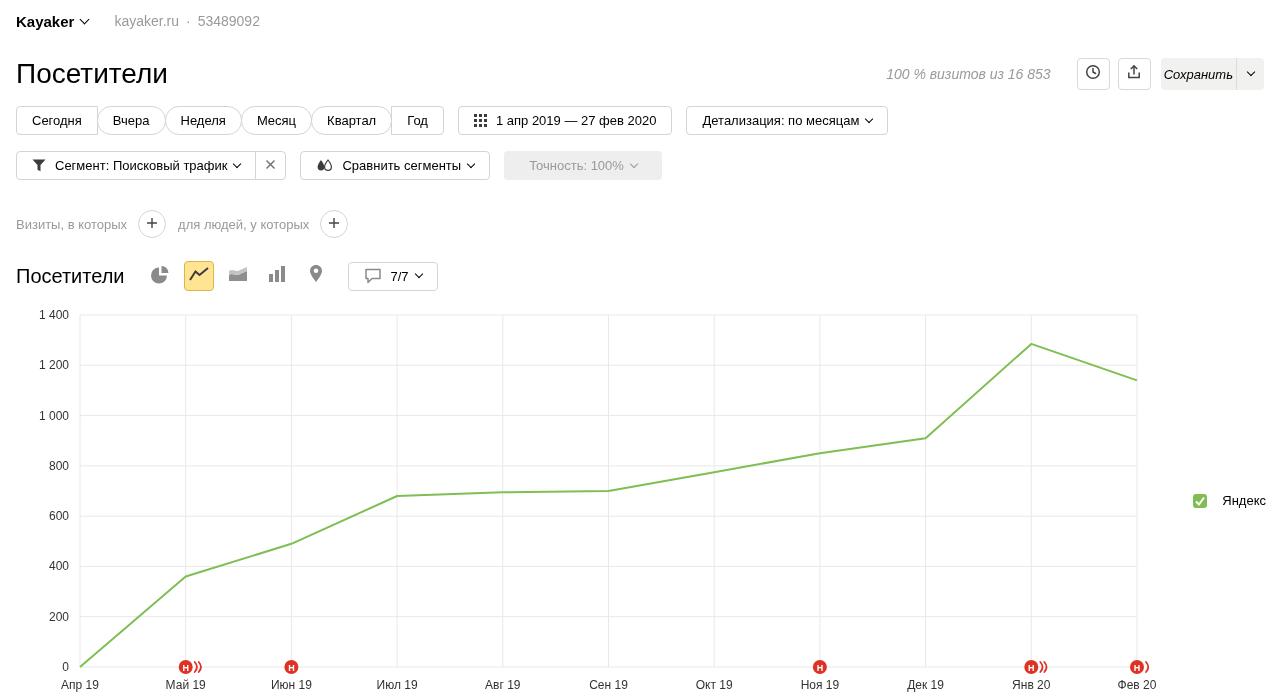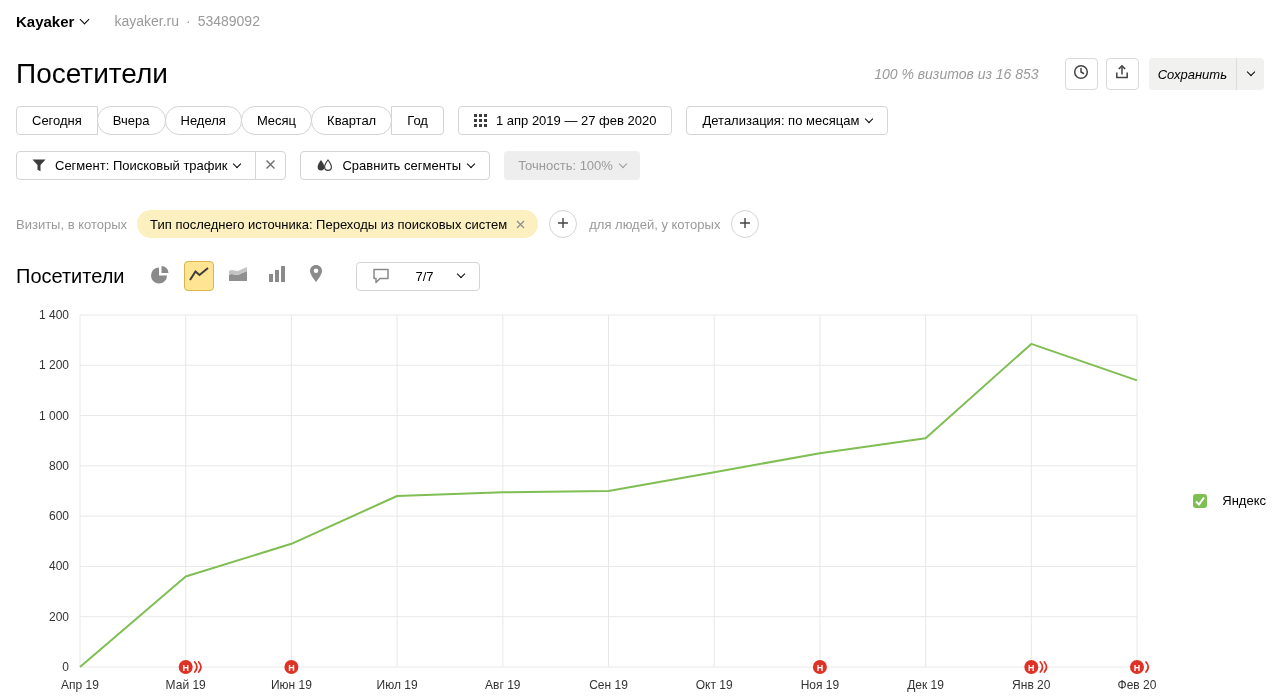--- a/index.html
+++ b/index.html
@@ -18,59 +18,59 @@
 
   
   .page-header { display:flex; align-items:center; padding:0 16px; margin-top:12px; height:40px; }
   .page-title { font-size:28px; font-weight:400; }
   .header-right { margin-left:auto; display:flex; align-items:center;font-style:italic; }
   .visits-summary { color:#9a9a9a; font-size:14px; margin-right:18px; }
   .icon-btn { width:33px; height:32px; border:1px solid #d9d9d9; border-radius:4px; background:#fff;
     display:flex; align-items:center; justify-content:center; margin-left:8px; cursor:pointer; }
   .save-btn { display:flex; align-items:stretch; height:32px; margin-left:10px;
     background:#f1f1f0; border-radius:4px; overflow:hidden; cursor:pointer; }
-  .save-main { display:flex; align-items:center; padding:0 9px; font-size:13px; }
+  .save-main { display:flex; align-items:center; padding:0 3px; font-size:13px; }
   .save-divider { width:1px; background:#dcdcdc; }
   .save-caret { display:flex; align-items:center; justify-content:center; width:27px; }
 
   
   .row { display:flex; align-items:center; padding:0 16px; }
   .row1 { margin-top:12px; }
   .row2 { margin-top:16px; }
   .btn { height:29px; display:inline-flex; align-items:center; border:1px solid #d4d4d4;
     background:#fff; font-size:13px; padding:0 15px; cursor:pointer; white-space:nowrap; }
   .single { border-radius:4px; }
   .group { display:flex; }
   .group .btn { border-radius:0; }
   .group .btn + .btn { margin-left:-1px;border-radius:14px; }
   .group .btn:first-child { border-radius:4px 0 0 4px; }
   .group .btn:last-child { border-radius:0 4px 4px 0; }
   .ml { margin-left:14px; }
   .btn .ic { margin-right:9px; display:flex; align-items:center; }
   .btn-gray { height:29px; display:inline-flex; align-items:center; background:#eeeeee;
-    border-radius:4px; color:#9a9a9a; font-size:13px; padding:0 14px; cursor:pointer; }
+    border-radius:4px; color:#9a9a9a; font-size:13px; padding:0 25px; cursor:pointer; }
   .xbtn { padding:0 9px; }
 
   
   .filter-row { margin-top:30px; }
   .muted-label { color:#9a9a9a; font-size:13px; }
   .chip { height:28px; display:inline-flex; align-items:center; background:#fcf0c0;
     border-radius:14px; padding:0 13px; font-size:13px; gap:9px; margin-left:10px; cursor:pointer; }
   .plus-circle { width:28px; height:28px; border:1px solid #d4d4d4; border-radius:50%;
     background:#fff; display:inline-flex; align-items:center; justify-content:center;
     margin-left:11px; cursor:pointer; }
   .people-label { margin-left:12px; }
 
   
   .chart-header { margin-top:23px; display:flex; align-items:center; padding:0 16px; height:30px; }
   .section-title { font-size:20px; font-weight:400; margin-right:20px; }
   .ct-icon { width:30px; height:30px; display:inline-flex; align-items:center; justify-content:center;
     border-radius:4px; margin-right:9px; cursor:pointer; border:1px solid transparent; }
   .ct-icon.selected { background:#ffe493; border:1px solid #d9b74a; }
-  .comments-btn { margin-left:16px; border-radius:4px;gap:17px; }
+  .comments-btn { margin-left:8px; border-radius:4px; }
 
   
   .chart-area { position:relative; margin-top:14px; padding-left:14px; }
   .legend { position:absolute; right:14px; top:188px; display:flex; align-items:center;
     gap:15px; font-size:13px; cursor:pointer; }
   .legend-check { width:14px; height:14px; border-radius:3px; display:flex;
     align-items:center; justify-content:center; }
 </style>
 </head>
 <body>
@@ -193,28 +193,20 @@
     <span class="chev"></span>
   </div>
   <div class="btn-gray ml">
     <span>Точность: 100%</span>
     <span class="chev"></span>
   </div>
 </div>
 
 <div class="row filter-row">
   <span class="muted-label">Визиты, в которых</span>
-  <div class="chip">
-    <span>Тип последнего источника: Переходы из поисковых систем</span>
-    <span>
-      <svg width="9" height="9" stroke="#8f8f8f" stroke-width="1.3">
-          <path d="M1 1l7 7M8 1L1 8"></path>
-        </svg>
-    </span>
-  </div>
   <div class="plus-circle">
     <span>
       <svg width="12" height="12" stroke="#444" stroke-width="1.4">
           <path d="M6 1v10M1 6h10"></path>
         </svg>
     </span>
   </div>
   <span class="muted-label people-label">для людей, у которых</span>
   <div class="plus-circle">
     <span>

